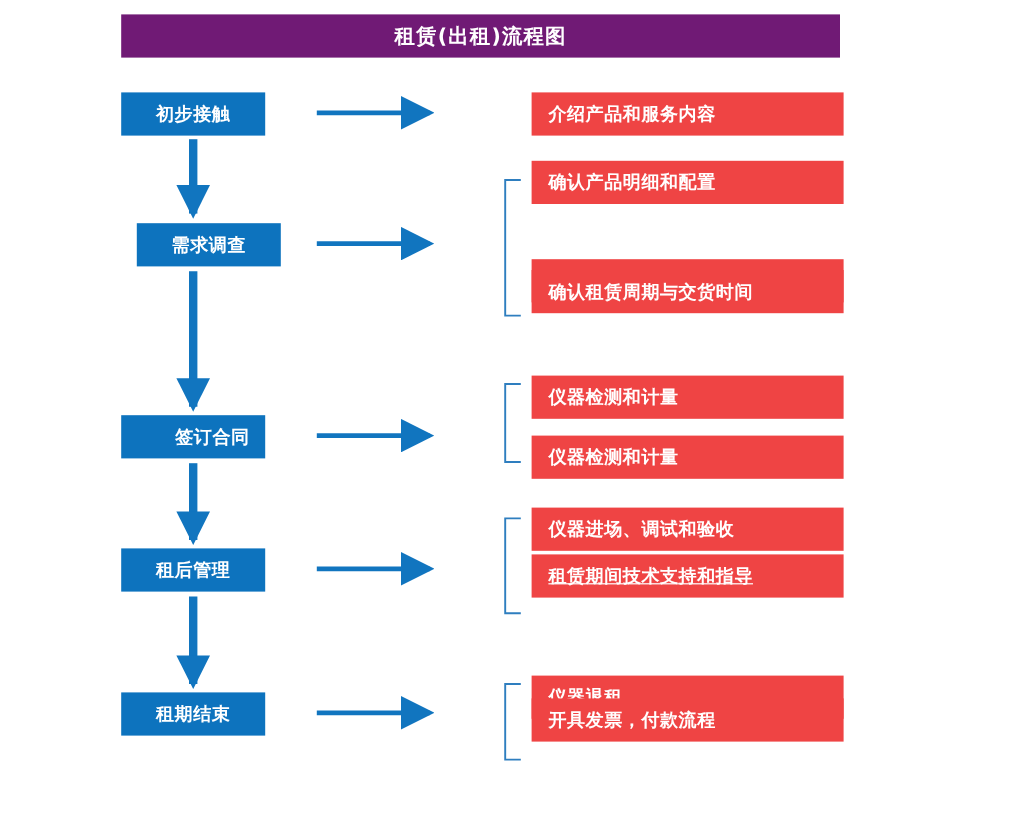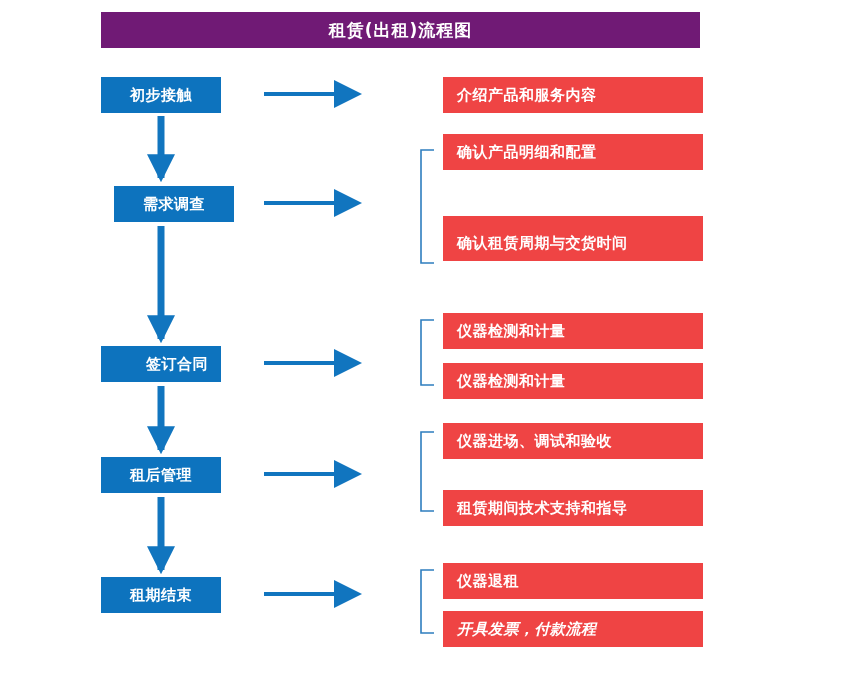--- a/index.html
+++ b/index.html
@@ -143,19 +143,19 @@
   <div class="detail-box" style="top:186px;margin-top:30px;">租赁报价</div>
 
   <div class="detail-box" style="top:225px;text-align:right;">确认租赁周期与交货时间</div>
 
   <div class="detail-box" style="top:313px;">仪器检测和计量</div>
 
   <div class="detail-box" style="top:363px;">仪器检测和计量</div>
 
   <div class="detail-box" style="top:423px;">仪器进场、调试和验收</div>
 
-  <div class="detail-box" style="top:490px;">租赁期间技术支持和指导</div>
+  <div class="detail-box" style="top:462px;text-decoration:underline;">租赁期间技术支持和指导</div>
 
   <div class="detail-box" style="top:563px;">仪器退租</div>
 
-  <div class="detail-box" style="top:611px;font-style:italic;">开具发票，付款流程</div>
+  <div class="detail-box" style="top:582px;">开具发票，付款流程</div>
 
 </div>
 
 </body></html>

